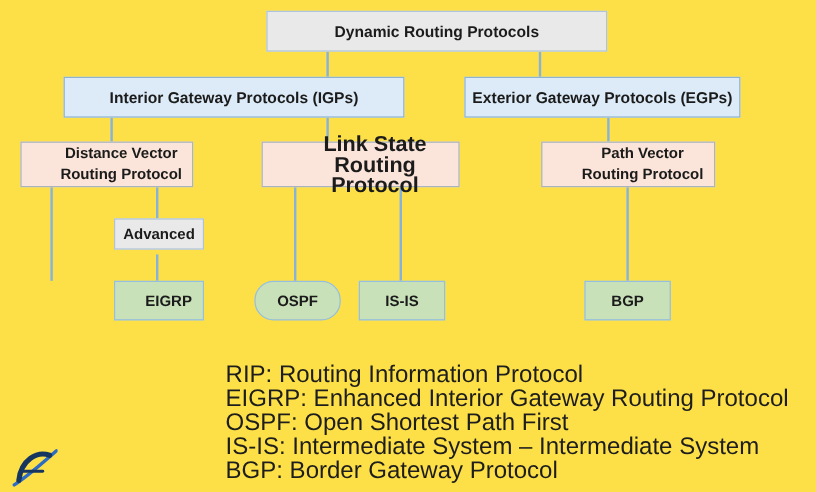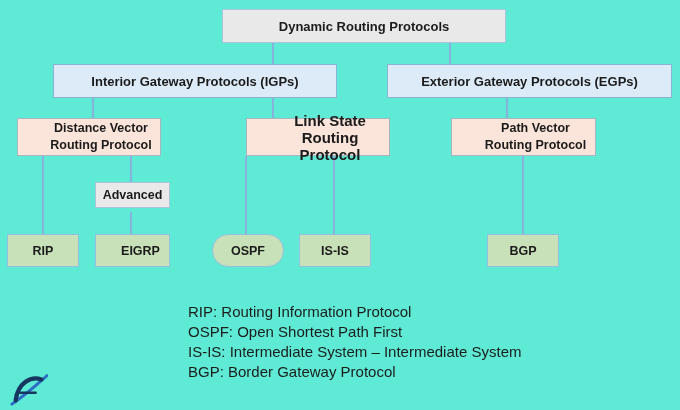--- a/index.html
+++ b/index.html
@@ -1,35 +1,35 @@
 <!DOCTYPE html>
 <html><head>
 <meta charset="utf-8">
 <style>
   html,body{margin:0;padding:0;background:#fff;}
   .stage{
-    position:relative;width:680px;height:410px;background:#5eead4;overflow:hidden;
+    position:relative;width:680px;height:410px;background:#fde047;overflow:hidden;
     font-family:"Liberation Sans",sans-serif;
   }
   .node{
     position:absolute;box-sizing:border-box;
     display:flex;flex-direction:column;align-items:center;justify-content:center;
     text-align:center;font-weight:700;color:#1b1b1b;
   }
   .node .lbl{display:block;}
   .gray {background:#e9e9e9;border:1.5px solid #adc4da;}
   .blue {background:#dcebf7;border:1.5px solid #8db3d4;}
   .peach{background:#fbe4d9;border:1.5px solid #a9b4bf;padding-left:24px;}
   .green{background:#c8e1b9;border:1.5px solid #94bfdf;}
 
   .box-root {left:222px;top:9px;width:284px;height:34px;font-size:13px;}
   .box-igp  {left:53px;top:64px;width:284px;height:34px;font-size:13px;}
-  .box-egp  {left:387px;top:64px;width:285px;height:34px;font-size:13px;}
+  .box-egp  {left:387px;top:64px;width:230px;height:34px;font-size:13px;}
   .box-dv   {left:17px;top:118px;width:144px;height:38px;font-size:12.5px;line-height:17px;}
-  .box-ls   {left:218px;top:118px;width:144px;height:38px;font-size:15px;line-height:17px;margin-left:28px;}
+  .box-ls   {left:218px;top:118px;width:165px;height:38px;font-size:18px;line-height:17px;}
   .box-pv   {left:451px;top:118px;width:145px;height:38px;font-size:12.5px;line-height:17px;}
   .box-adv  {left:95px;top:182px;width:75px;height:26px;font-size:12.5px;}
   .box-rip  {left:7px;top:234px;width:72px;height:33px;font-size:12.5px;}
   .box-eigrp{left:95px;top:234px;width:75px;height:33px;font-size:12.5px;padding-left:16px;}
   .box-ospf {left:212px;top:234px;width:72px;height:33px;font-size:12.5px;border-radius:16px;}
   .box-isis {left:299px;top:234px;width:72px;height:33px;font-size:12.5px;}
   .box-bgp  {left:487px;top:234px;width:72px;height:33px;font-size:12.5px;}
 
   .vline{position:absolute;width:2px;background:#86b2dc;}
   .l1 {left:272px;top:43px;height:21px;}
@@ -39,21 +39,21 @@
   .l5 {left:506px;top:98px;height:20px;}
   .l6 {left:42px;top:156px;height:78px;}
   .l7 {left:130px;top:156px;height:26px;}
   .l8 {left:130px;top:212px;height:22px;}
   .l9 {left:245px;top:156px;height:78px;}
   .l10{left:333px;top:156px;height:78px;}
   .l11{left:522px;top:156px;height:78px;}
 
   .legend{
     position:absolute;left:188px;top:302px;
-    font-size:15px;line-height:20px;color:#1d1d1d;white-space:nowrap;
+    font-size:20px;line-height:20px;color:#1d1d1d;white-space:nowrap;
   }
 
   .brand{position:absolute;left:10px;top:368px;width:170px;height:40px;}
   .brand-mark{position:absolute;left:0;top:0;width:38px;height:38px;}
   .brand-text{position:absolute;left:38px;top:6px;white-space:nowrap;}
   .brand-name{
     font-variant:small-caps;font-weight:700;font-size:17px;letter-spacing:2px;
     color:#3d3d3d;line-height:14px;
   }
   .brand-name .accent{color:#2e6cc4;}
@@ -100,42 +100,40 @@
 
   <div class="node peach box-pv">
     <span class="lbl">Path Vector</span>
     <span class="lbl">Routing Protocol</span>
   </div>
 
   <div class="node gray box-adv">
     <span class="lbl">Advanced</span>
   </div>
 
-  <div class="node green box-rip">
-    <span class="lbl">RIP</span>
-  </div>
 
   <div class="node green box-eigrp">
     <span class="lbl">EIGRP</span>
   </div>
 
   <div class="node green box-ospf">
     <span class="lbl">OSPF</span>
   </div>
 
   <div class="node green box-isis">
     <span class="lbl">IS-IS</span>
   </div>
 
   <div class="node green box-bgp">
     <span class="lbl">BGP</span>
   </div>
 
   <div class="legend">
     <div>RIP: Routing Information Protocol</div>
+    <div>EIGRP: Enhanced Interior Gateway Routing Protocol</div>
     <div>OSPF: Open Shortest Path First</div>
     <div>IS-IS: Intermediate System – Intermediate System</div>
     <div>BGP: Border Gateway Protocol</div>
   </div>
 
   <div class="brand">
     <svg class="brand-mark" viewBox="0 0 40 40" xmlns="http://www.w3.org/2000/svg">
       <path d="M2 38 C14 30 30 16 39 8" stroke="#2e6cc4" stroke-width="3" fill="none" stroke-linecap="round"></path>
       <path d="M6 34 C8 16 22 8 33 12" stroke="#17365f" stroke-width="4.5" fill="none" stroke-linecap="round"></path>
       <path d="M9 26 H27" stroke="#17365f" stroke-width="2.5" stroke-linecap="round"></path>

